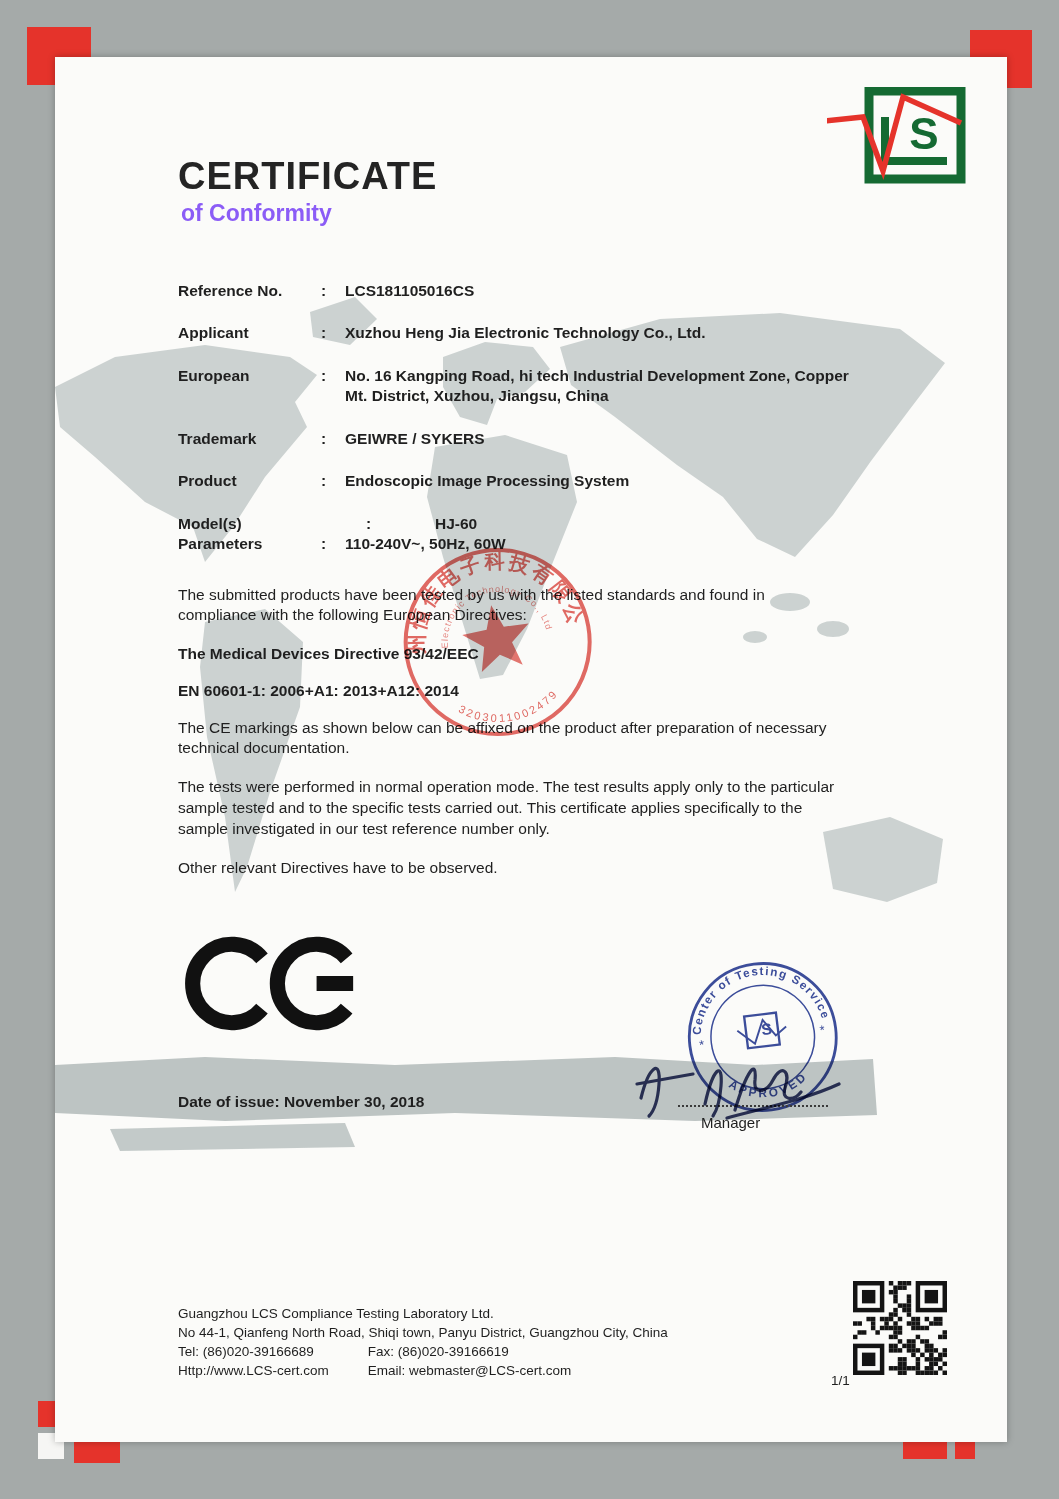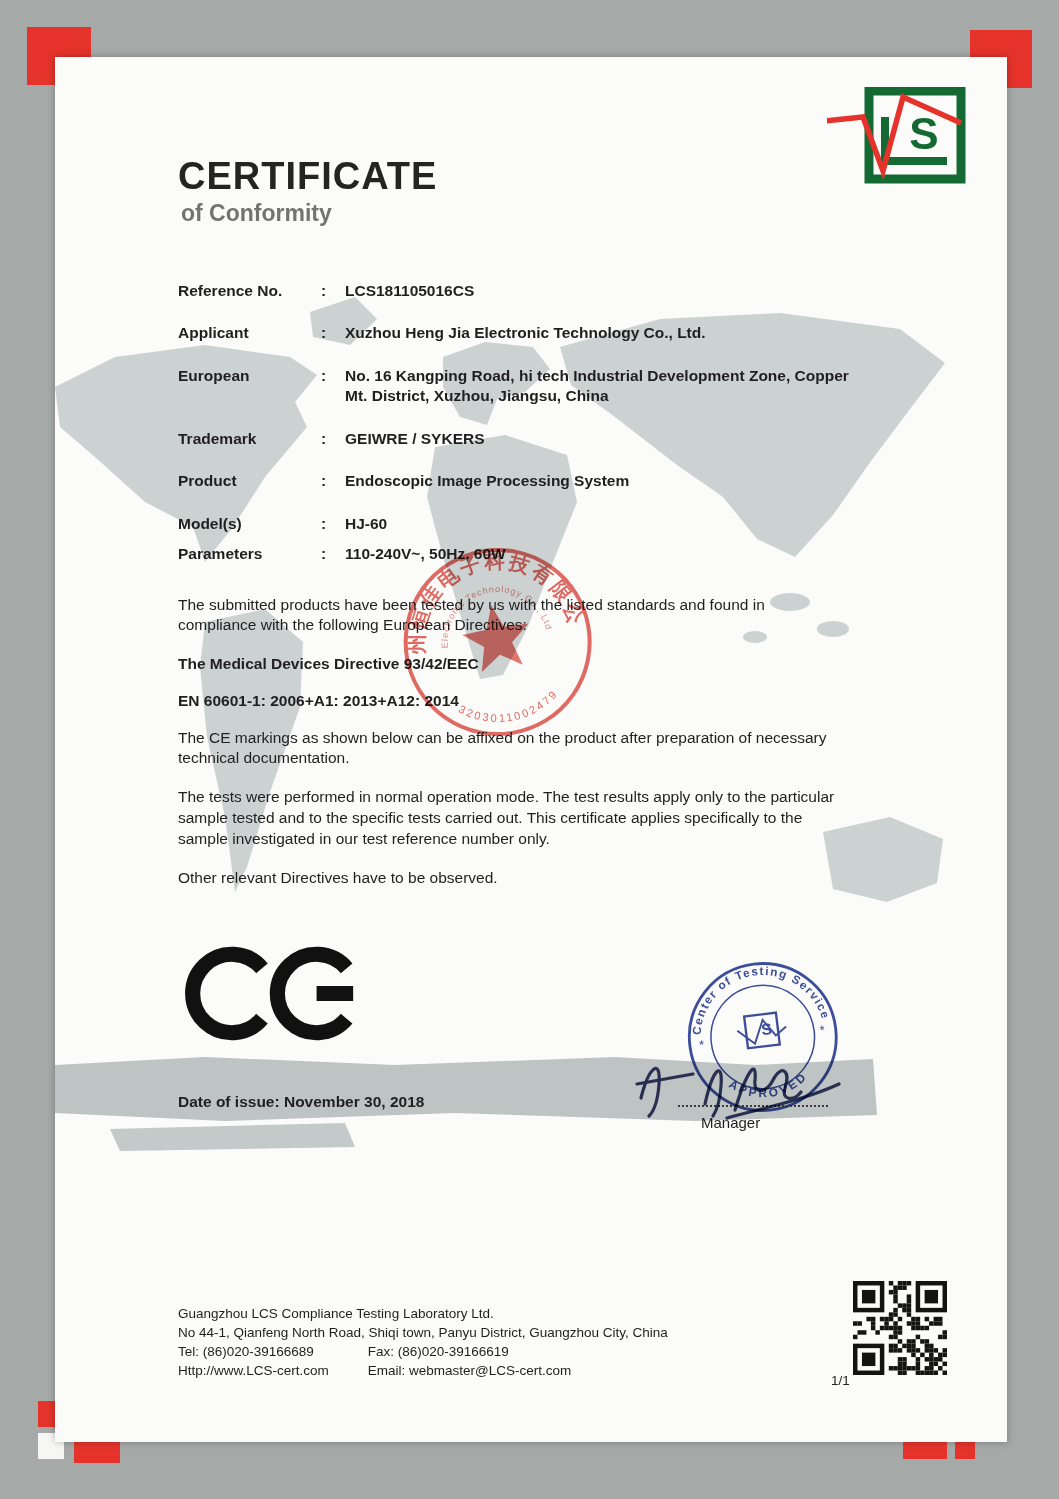--- a/index.html
+++ b/index.html
@@ -16,27 +16,27 @@
 
   .page { position:absolute; left:55px; top:57px; width:952px; height:1385px;
           background:#fbfbf9; box-shadow:0 0 7px rgba(0,0,0,.28); overflow:hidden; }
 
   .map { position:absolute; inset:0; z-index:0; }
 
   .logo { position:absolute; top:30px; right:40px; z-index:1; }
 
   .content { position:relative; z-index:1; padding:100px 59px 0 123px; }
   .title-main { font-size:38px; font-weight:bold; letter-spacing:1px; color:#242424; line-height:1; }
-  .title-sub  { font-size:23px; font-weight:bold; color:#737373; margin:5px 0 0 3px; }
+  .title-sub  { font-size:23px; font-weight:bold; color:#8b5cf6; margin:5px 0 0 3px; }
 
   .fields { margin-top:54px; }
   .row { display:grid; grid-template-columns:143px 24px 1fr; font-size:15.5px; font-weight:bold;
          line-height:1.32; margin-bottom:22px; }
   .row .value { max-width:505px; }
-  .row.model { margin-top:14px; margin-bottom:10px; }
+  .row.model { margin-top:14px; margin-bottom:0;gap:45px; }
   .row.params { margin-bottom:0; }
 
   .para { font-size:15.5px; line-height:1.34; max-width:660px; margin-bottom:18px; }
   .para.bold { font-weight:bold; max-width:700px; margin-bottom:16px; }
   .section-intro { margin-top:30px; }
 
   .ce { margin-top:52px; display:block; }
 
   .date { position:absolute; left:123px; top:1036px; font-size:15.5px; font-weight:bold; z-index:2; }
 

